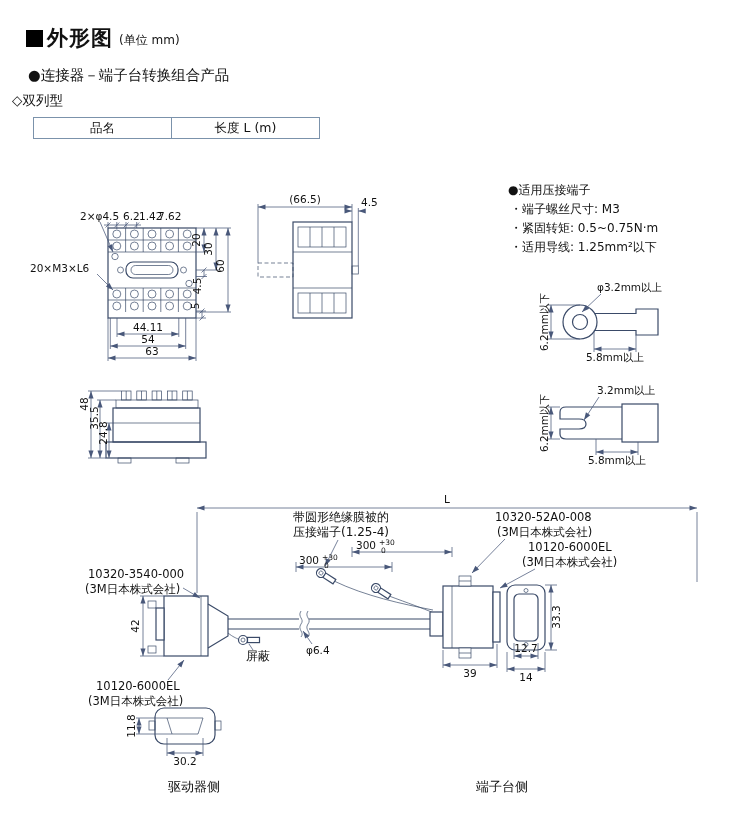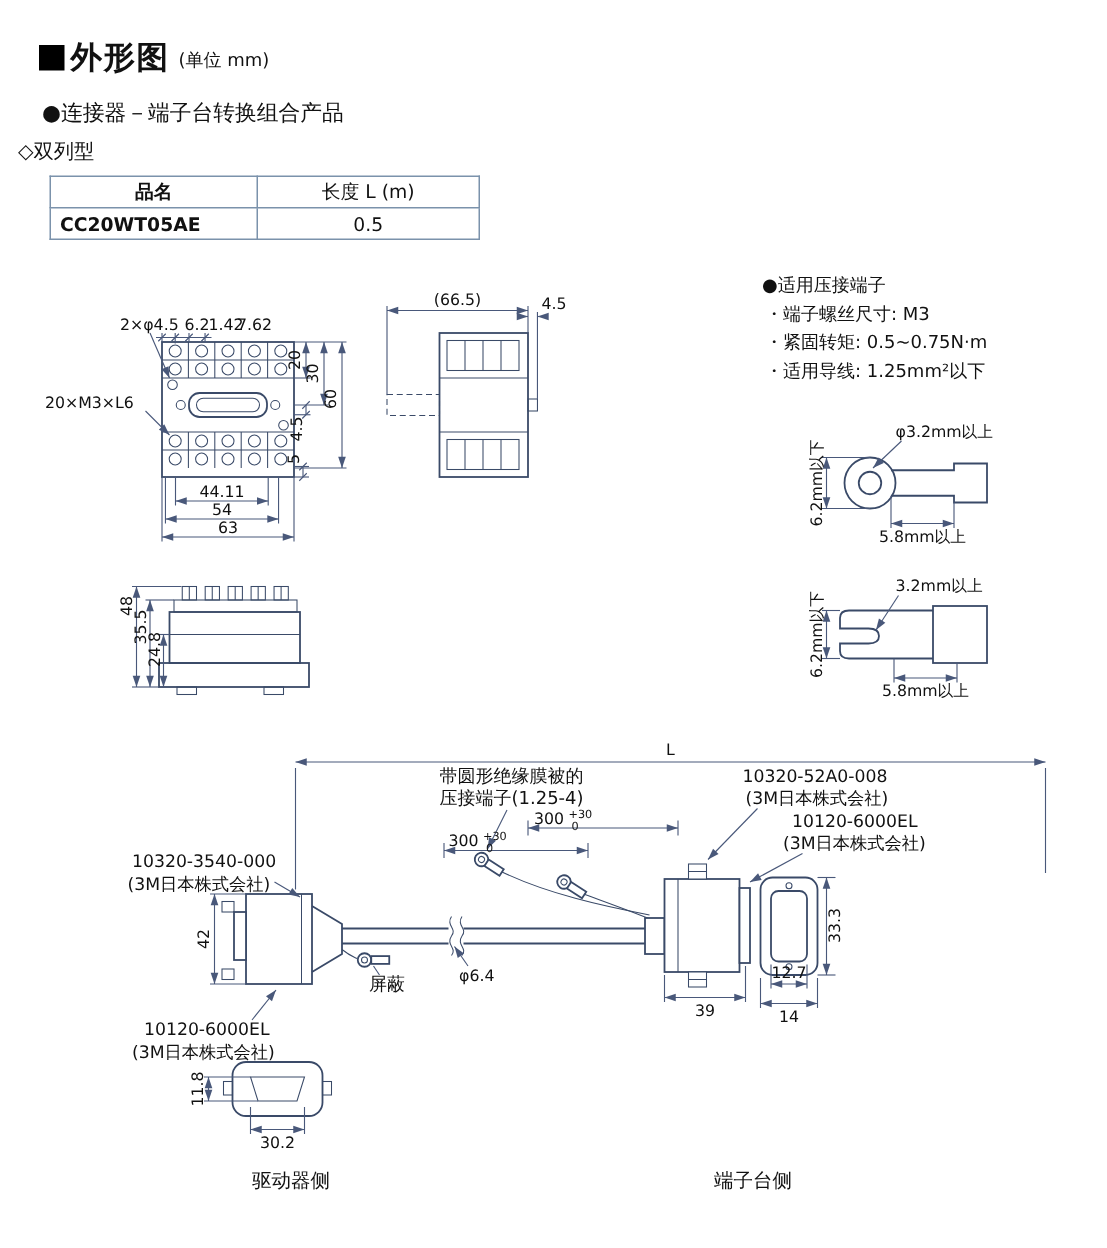--- a/index.html
+++ b/index.html
@@ -10,21 +10,21 @@
   }
   .abs { position:absolute; }
   .title-row { left:26px; top:24px; display:flex; align-items:center; }
   .sq { width:17px; height:17px; background:#000; margin-right:4px; }
   .title { font-size:21px; font-weight:bold; letter-spacing:1px; }
   .unit { font-size:12px; font-weight:normal; margin-left:6px; margin-top:5px; }
   .subtitle { left:28px; top:66px; font-size:14.5px; }
   .typelabel { left:12px; top:92px; font-size:13.5px; }
   table.spec { position:absolute; left:33px; top:117px; border-collapse:collapse; background:#fff; }
   table.spec th, table.spec td { border:1px solid #7b92ab; font-size:12.5px; padding:1px 6px; height:21px; }
-  th.name-col { width:138px; font-weight:bold; text-align:center; }
+  th.name-col { width:138px; font-weight:normal; text-align:center; }
   th.len-col { width:148px; font-weight:normal; text-align:center;margin-top:24px; }
   td.pname { font-weight:bold; text-align:left; }
   td.plen { text-align:center; }
   svg.draw { position:absolute; left:0; top:0; }
   .dl { stroke:#3a4a68; stroke-width:1.2; fill:none; }
   .dlw { stroke:#3a4a68; stroke-width:1.2; fill:#fff; }
   .dt { stroke:#3a4a68; stroke-width:0.7; fill:none; }
   .dtw { stroke:#3a4a68; stroke-width:0.7; fill:#fff; }
   .dm { stroke:#49587a; stroke-width:0.75; fill:none; }
   .dsh { stroke-dasharray:4 2.5; }
@@ -44,24 +44,20 @@
   <span class="unit">(单位 mm)</span>
 </div>
 <div class="abs subtitle">●连接器－端子台转换组合产品</div>
 <div class="abs typelabel">◇双列型</div>
 
 <table class="spec">
   <tbody>
       <tr>
     <th class="name-col">品名</th>
     <th class="len-col">长度 L (m)</th>
-  </tr>
-  <tr>
-    <td class="pname">CC20WT05AE</td>
-    <td class="plen">0.5</td>
   </tr>
 </tbody>
   </table>
 
 <svg class="draw" width="738" height="832" viewBox="0 0 738 832">
 <defs>
   <marker id="ar" viewBox="0 0 10 10" refX="9.3" refY="5" markerWidth="8.5" markerHeight="8.5" orient="auto-start-reverse" markerUnits="userSpaceOnUse">
     <path d="M0.5,2 L9.3,5 L0.5,8 Z" fill="#49587a"></path>
   </marker>
 </defs>

